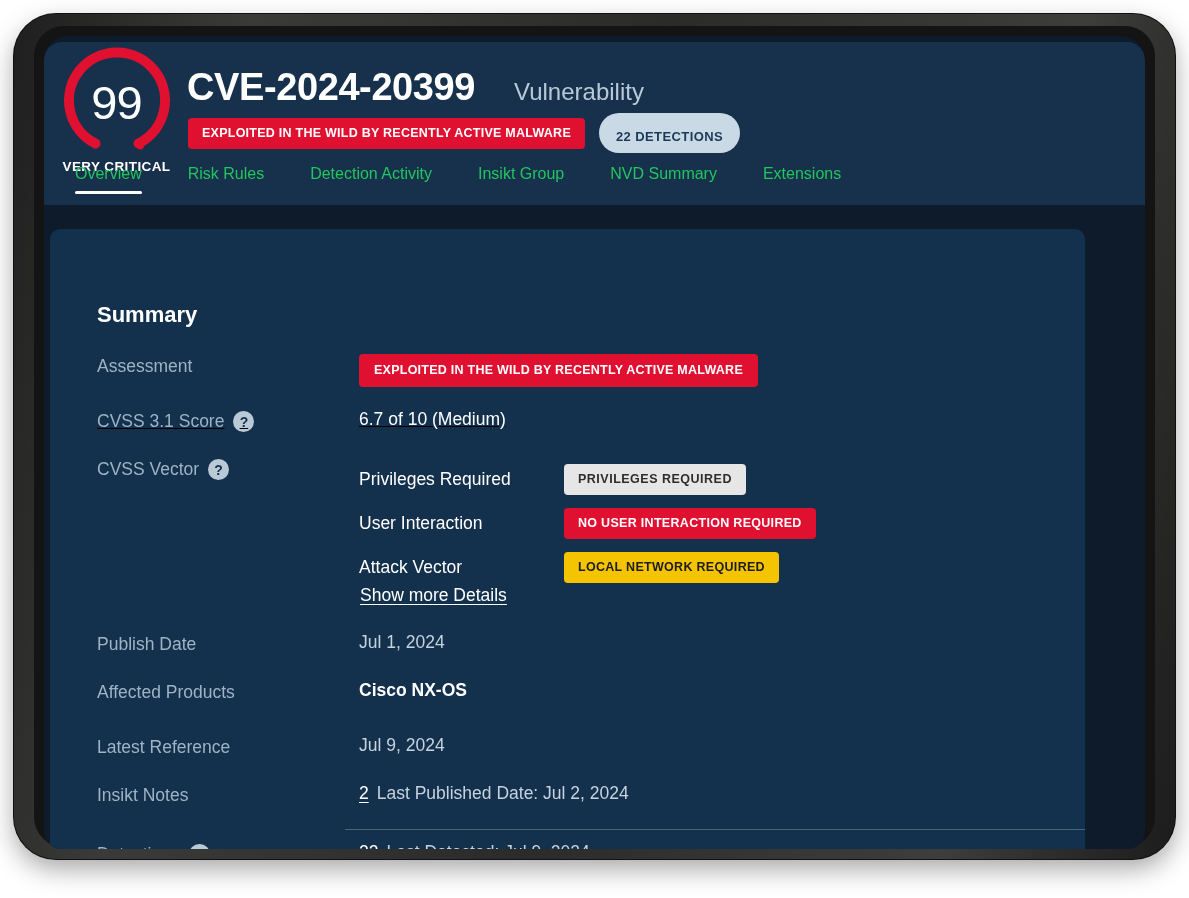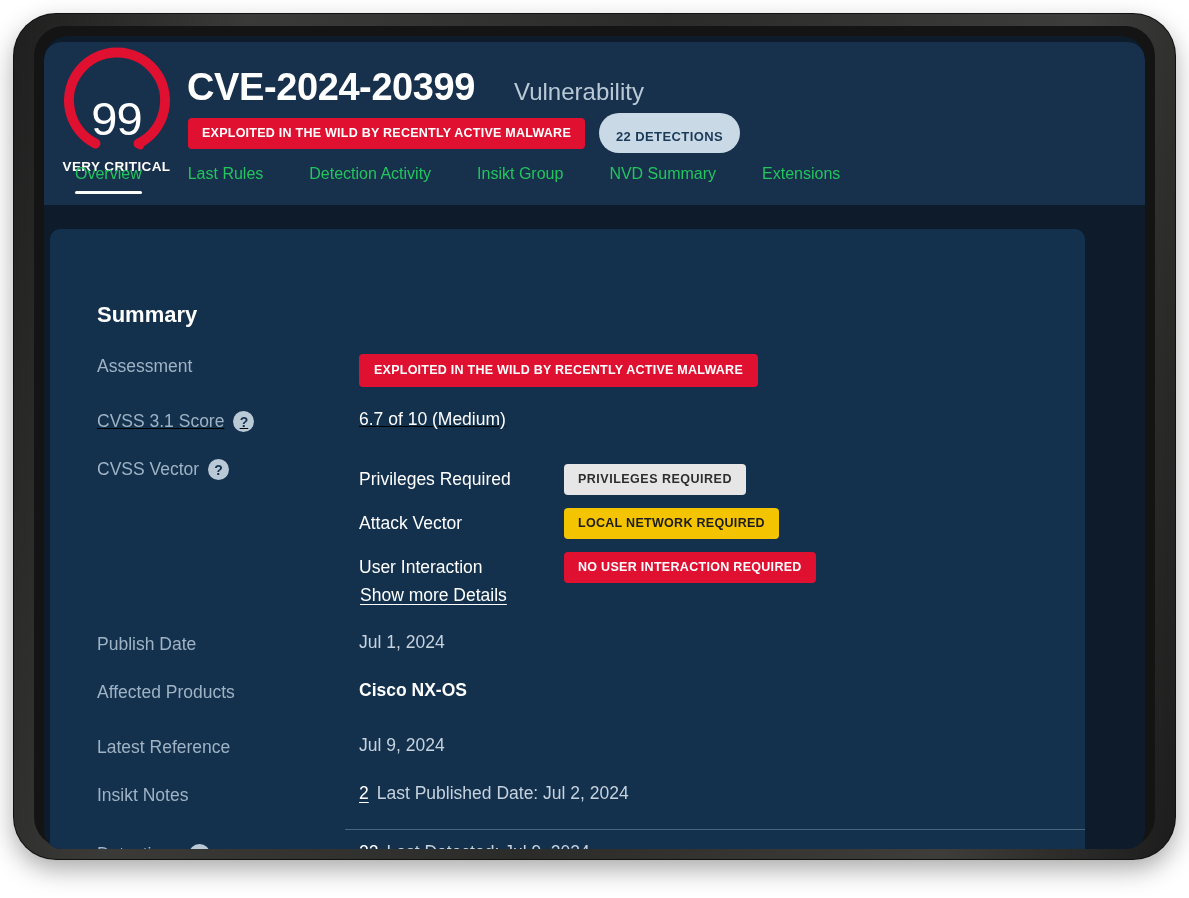--- a/index.html
+++ b/index.html
@@ -71,21 +71,21 @@
   }
   #risk-gauge-ring {
     position: relative;
     width: 112px;
     height: 112px;
     margin: 0 auto;
   }
   #risk-gauge-ring svg { display: block; }
   #risk-score {
     position: absolute;
-    left: 0; top: 16px;
+    left: 0; top: 0;
     width: 112px; height: 112px;
     display: flex;
     align-items: center;
     justify-content: center;
     font-size: 47px;
     color: #ffffff;
     letter-spacing: -1px;
     font-weight: 400;
   }
   #risk-label {
@@ -347,21 +347,21 @@
         <span id="cve-subtitle">Vulnerability</span>
       </div>
 
       <div id="header-badges">
         <span class="badge-exploited">EXPLOITED IN THE WILD BY RECENTLY ACTIVE MALWARE</span>
         <span class="badge-detections">22 DETECTIONS</span>
       </div>
 
       <nav id="tabs">
         <div class="tab is-active">Overview</div>
-        <div class="tab">Last Rules</div>
+        <div class="tab">Risk Rules</div>
         <div class="tab">Detection Activity</div>
         <div class="tab">Insikt Group</div>
         <div class="tab">NVD Summary</div>
         <div class="tab">Extensions</div>
       </nav>
     </div>
 
     <div id="gap-band"></div>
 
     <div id="content-card">
@@ -389,27 +389,27 @@
         <div class="row-label">
           <span>CVSS Vector</span>
           <span class="help-icon">?</span>
         </div>
         <div class="row-value">
           <div class="vector-line">
             <span class="vector-name">Privileges Required</span>
             <span class="vector-badge vb-grey">PRIVILEGES REQUIRED</span>
           </div>
           <div class="vector-line">
+            <span class="vector-name">User Interaction</span>
+            <span class="vector-badge vb-red">NO USER INTERACTION REQUIRED</span>
+          </div>
+          <div class="vector-line">
             <span class="vector-name">Attack Vector</span>
             <span class="vector-badge vb-amber">LOCAL NETWORK REQUIRED</span>
           </div>
-          <div class="vector-line">
-            <span class="vector-name">User Interaction</span>
-            <span class="vector-badge vb-red">NO USER INTERACTION REQUIRED</span>
-          </div>
         </div>
       </div>
 
       <div id="show-more-row">
         <span class="link-underline">Show more Details</span>
       </div>
 
       <div class="row" style="top:403px;">
         <div class="row-label">
           <span>Publish Date</span>

